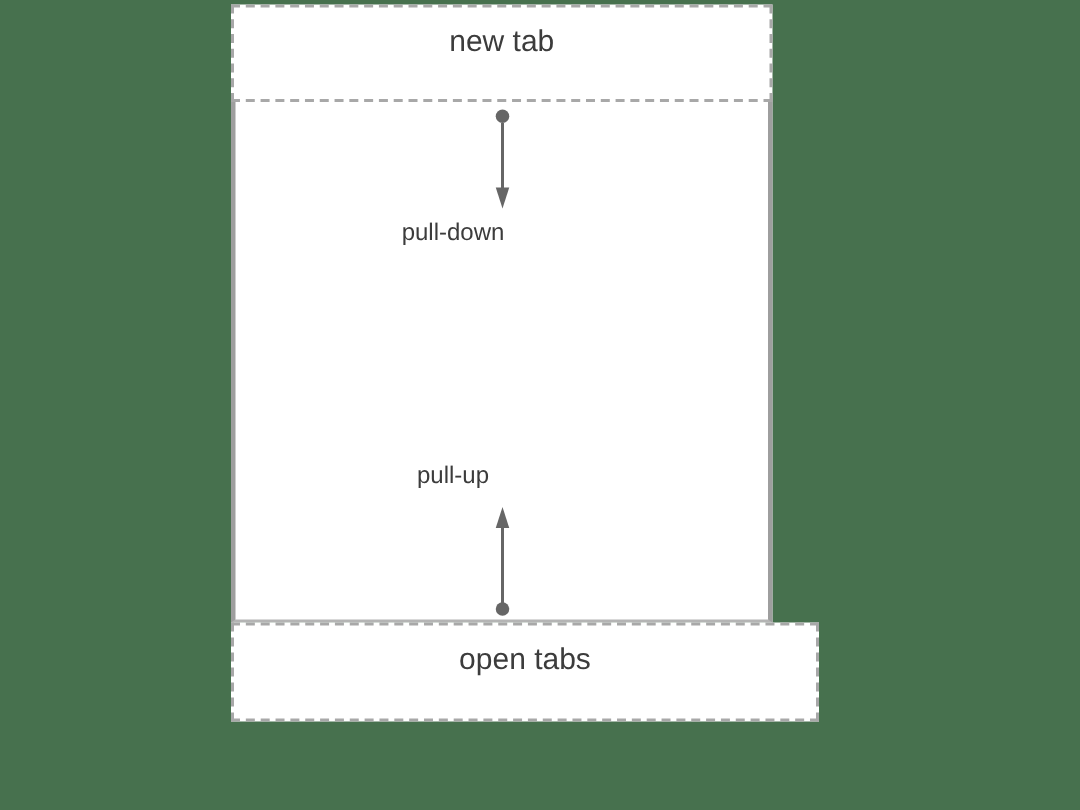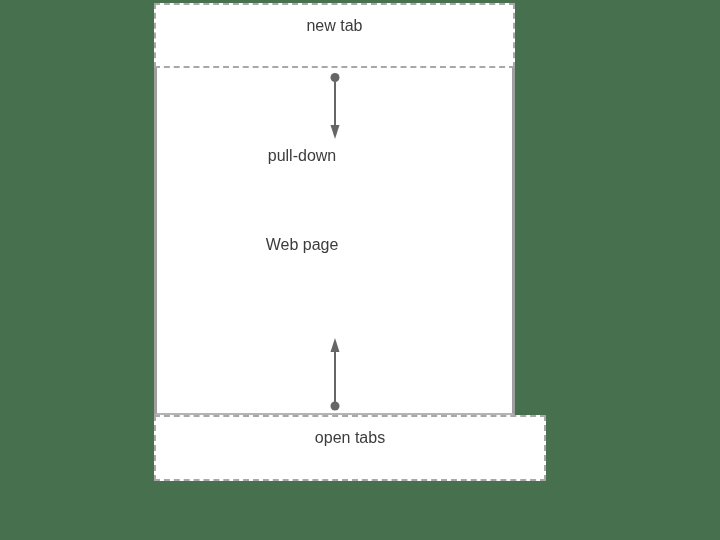--- a/index.html
+++ b/index.html
@@ -19,21 +19,21 @@
     box-sizing: border-box;
     background: var(--color-surface, #ffffff);
     text-align: center;
   }
   .zone-dashed {
     border: 2px dashed var(--color-dashed-border, #a8a8a8);
   }
   .zone-label {
     display: block;
     padding-top: 12px;
-    font-size: 16px;
+    font-size: 20px;
     color: var(--color-text, #3c3c3c);
   }
   .zone-new-tab {
     left: 154px;
     top: 3px;
     width: 361px;
     height: 65px;
   }
   .zone-web-page {
     left: 154px;
@@ -93,21 +93,21 @@
     <span class="zone-label">open tabs</span>
   </div>
 
   <svg class="gesture-arrow arrow-down" viewBox="0 0 22 72" aria-hidden="true">
     <circle cx="11" cy="7.5" r="4.5"></circle>
     <line x1="11" y1="12" x2="11" y2="57"></line>
     <polygon points="11,69 6.5,55 15.5,55"></polygon>
   </svg>
   <div class="float-label label-pull-down">pull-down</div>
 
-  <div class="float-label label-web-page">Web page</div>
 
+  <div class="float-label label-pull-up">pull-up</div>
   <svg class="gesture-arrow arrow-up" viewBox="0 0 22 78" aria-hidden="true">
     <polygon points="11,5 6.5,19 15.5,19"></polygon>
     <line x1="11" y1="17" x2="11" y2="70"></line>
     <circle cx="11" cy="73" r="4.5"></circle>
   </svg>
 
 </div>
 
 </body></html>

